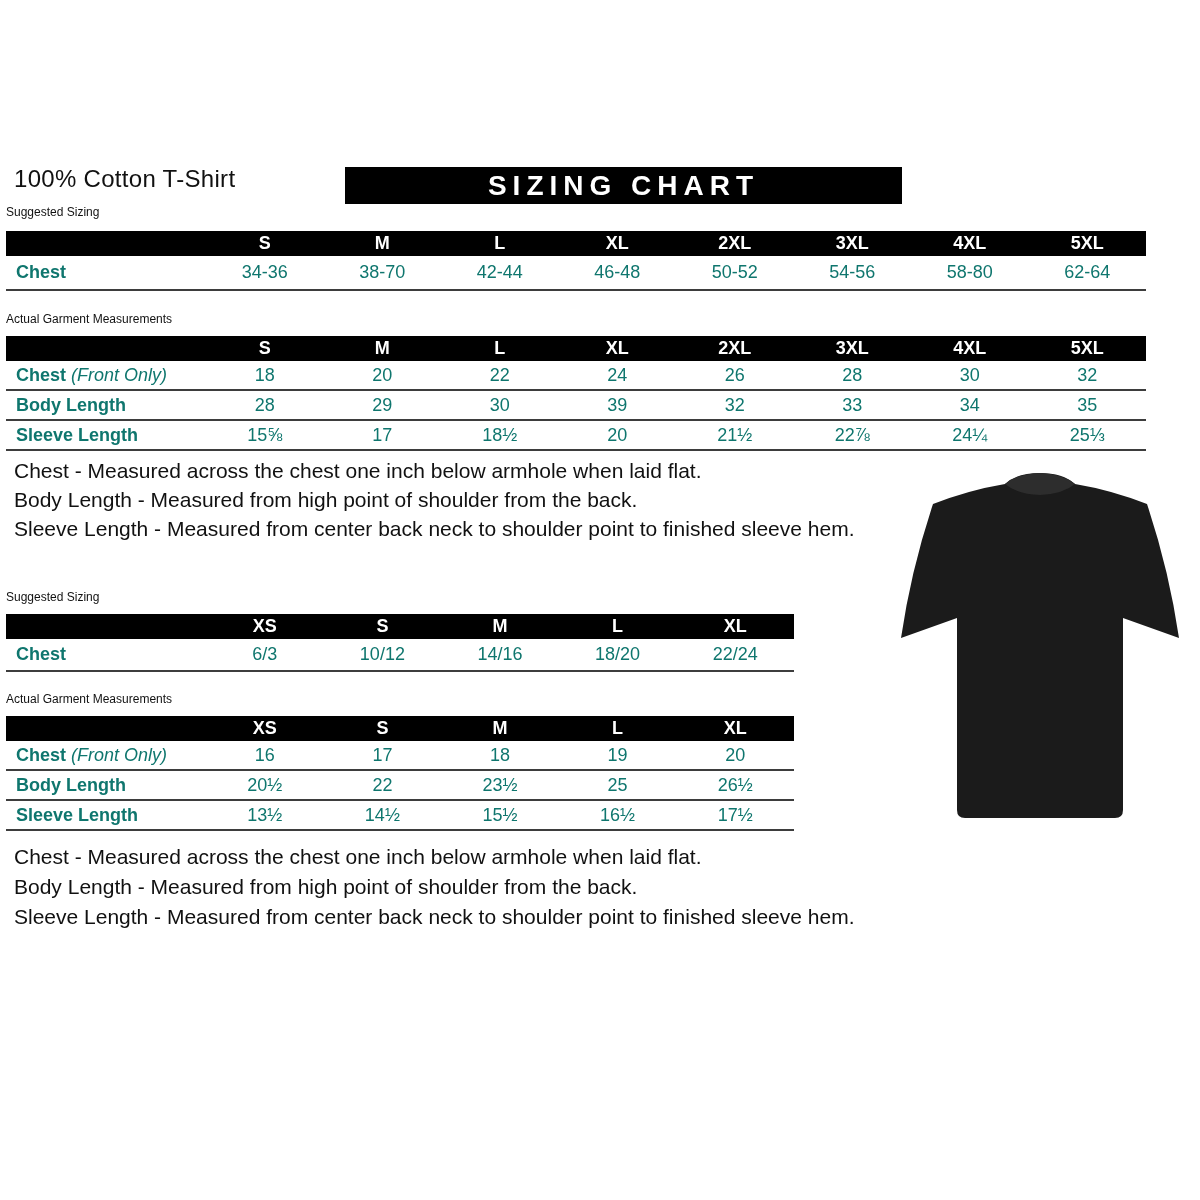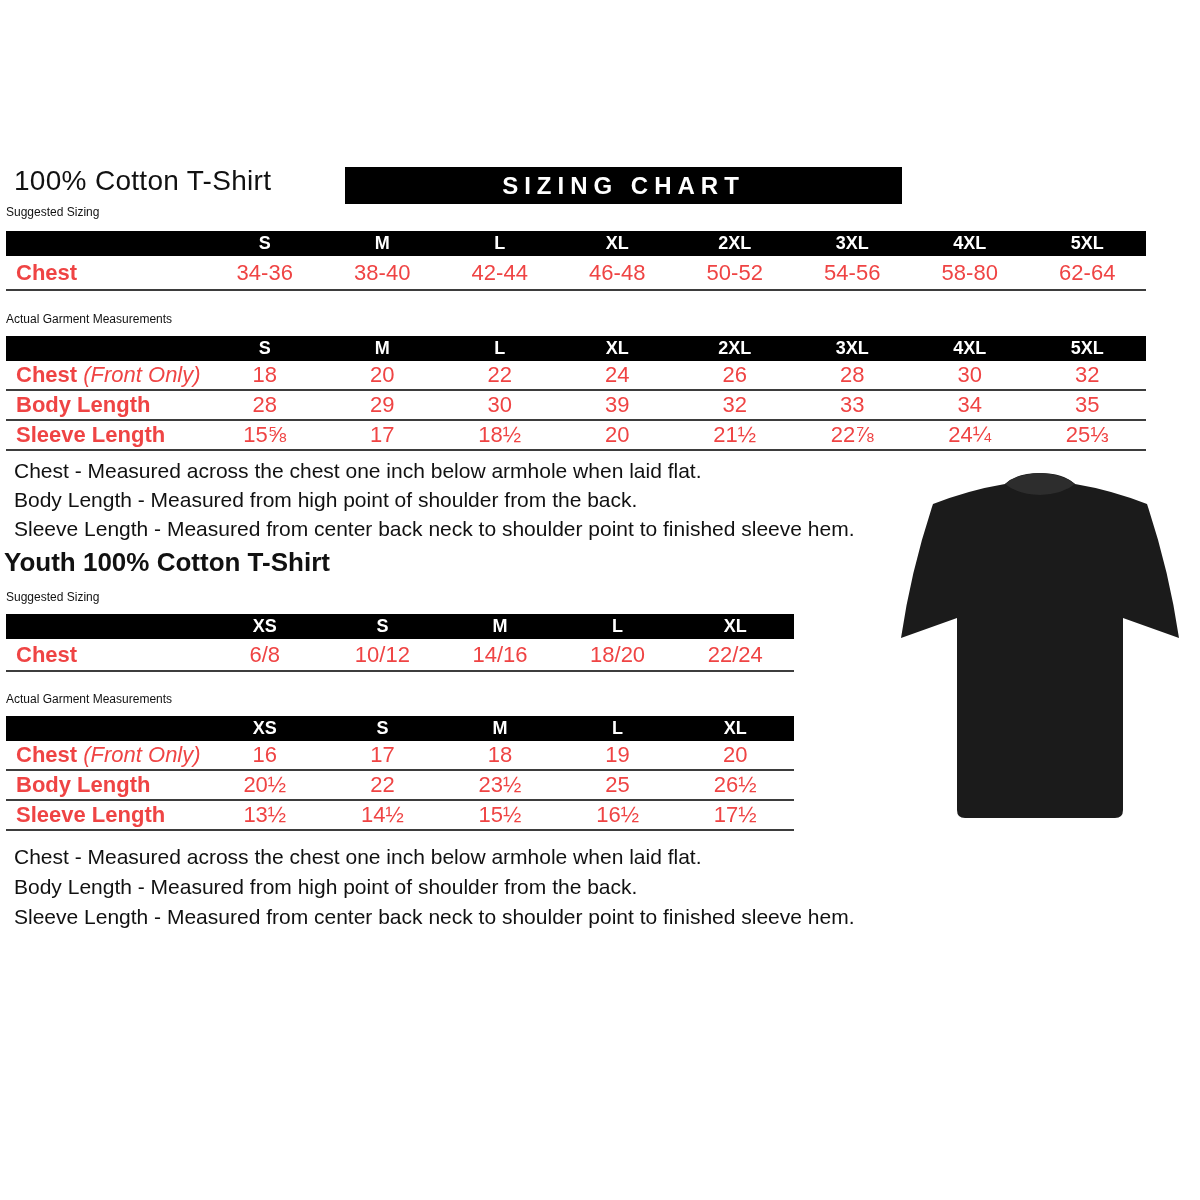--- a/index.html
+++ b/index.html
@@ -1,32 +1,32 @@
 <!DOCTYPE html>
 <html><head>
 <meta charset="utf-8">
 <style>
   html,body { margin:0; padding:0; background:#ffffff; }
   body { width:1200px; height:1200px; font-family:"Liberation Sans","DejaVu Sans",sans-serif; color:#111; }
   .page { position:relative; width:1200px; height:1200px; overflow:hidden; background:#fff; }
 
-  .title-adult { position:absolute; left:14px; top:165px; font-size:28px; font-weight:400; letter-spacing:0.3px; }
+  .title-adult { position:absolute; left:14px; top:165px; font-size:24px; font-weight:400; letter-spacing:0.3px; }
   .banner { position:absolute; left:345px; top:167px; width:557px; height:37px; background:#000;
             display:flex; align-items:center; justify-content:center; }
-  .banner span { color:#fff; font-size:24px; font-weight:700; letter-spacing:6px; }
+  .banner span { color:#fff; font-size:28px; font-weight:700; letter-spacing:6px; }
 
   .label { position:absolute; font-size:12px; color:#111; }
   .l-adult-suggested { left:6px; top:205px; }
   .l-adult-garment  { left:6px; top:312px; }
   .l-youth-suggested{ left:6px; top:590px; }
   .l-youth-garment  { left:6px; top:692px; }
 
   .sizetable { position:absolute; border-collapse:collapse; table-layout:fixed; }
   .sizetable th { background:#000; color:#fff; font-weight:700; font-size:18px; height:25px; text-align:center; padding:0; }
-  .sizetable td { font-size:22px; text-align:center; padding:0; color:#ef4444; }
+  .sizetable td { font-size:18px; text-align:center; padding:0; color:#0f766e; }
   .sizetable tbody tr { border-bottom:2px solid #3d3d3d; }
   .sizetable td.rowlabel { text-align:left; padding-left:10px; }
   .sizetable td.rowlabel b { font-weight:700; }
   .sizetable td.rowlabel span { font-weight:400;font-style:italic; }
 
   .t-adult-suggested { left:6px; top:231px; width:1140px; }
   .t-adult-suggested td { height:33px; }
   .t-adult-garment   { left:6px; top:336px; width:1140px; }
   .t-adult-garment td { height:28px; }
   .t-youth-suggested { left:6px; top:614px; width:788px; }
@@ -76,21 +76,21 @@
           <th>2XL</th>
           <th>3XL</th>
           <th>4XL</th>
           <th>5XL</th>
         </tr>
       </thead>
       <tbody>
         <tr>
           <td class="rowlabel"><b>Chest</b></td>
           <td>34-36</td>
-          <td>38-40</td>
+          <td>38-70</td>
           <td>42-44</td>
           <td>46-48</td>
           <td>50-52</td>
           <td>54-56</td>
           <td>58-80</td>
           <td>62-64</td>
         </tr>
       </tbody>
     </table>
 
@@ -156,21 +156,20 @@
         </tr>
       </tbody>
     </table>
 
   <div class="notes n-adult">
     <div>Chest - Measured across the chest one inch below armhole when laid flat.</div>
     <div>Body Length - Measured from high point of shoulder from the back.</div>
     <div>Sleeve Length - Measured from center back neck to shoulder point to finished sleeve hem.</div>
   </div>
 
-  <div class="title-youth">Youth 100% Cotton T-Shirt</div>
 
   <div class="label l-youth-suggested">Suggested Sizing</div>
   <table class="sizetable t-youth-suggested">
       <colgroup>
         <col style="width: 200px;">
         <col>
         <col>
         <col>
         <col>
         <col>
@@ -181,21 +180,21 @@
           <th>XS</th>
           <th>S</th>
           <th>M</th>
           <th>L</th>
           <th>XL</th>
         </tr>
       </thead>
       <tbody>
         <tr>
           <td class="rowlabel"><b>Chest</b></td>
-          <td>6/8</td>
+          <td>6/3</td>
           <td>10/12</td>
           <td>14/16</td>
           <td>18/20</td>
           <td>22/24</td>
         </tr>
       </tbody>
     </table>
 
   <div class="label l-youth-garment">Actual Garment Measurements</div>
   <table class="sizetable t-youth-garment">

